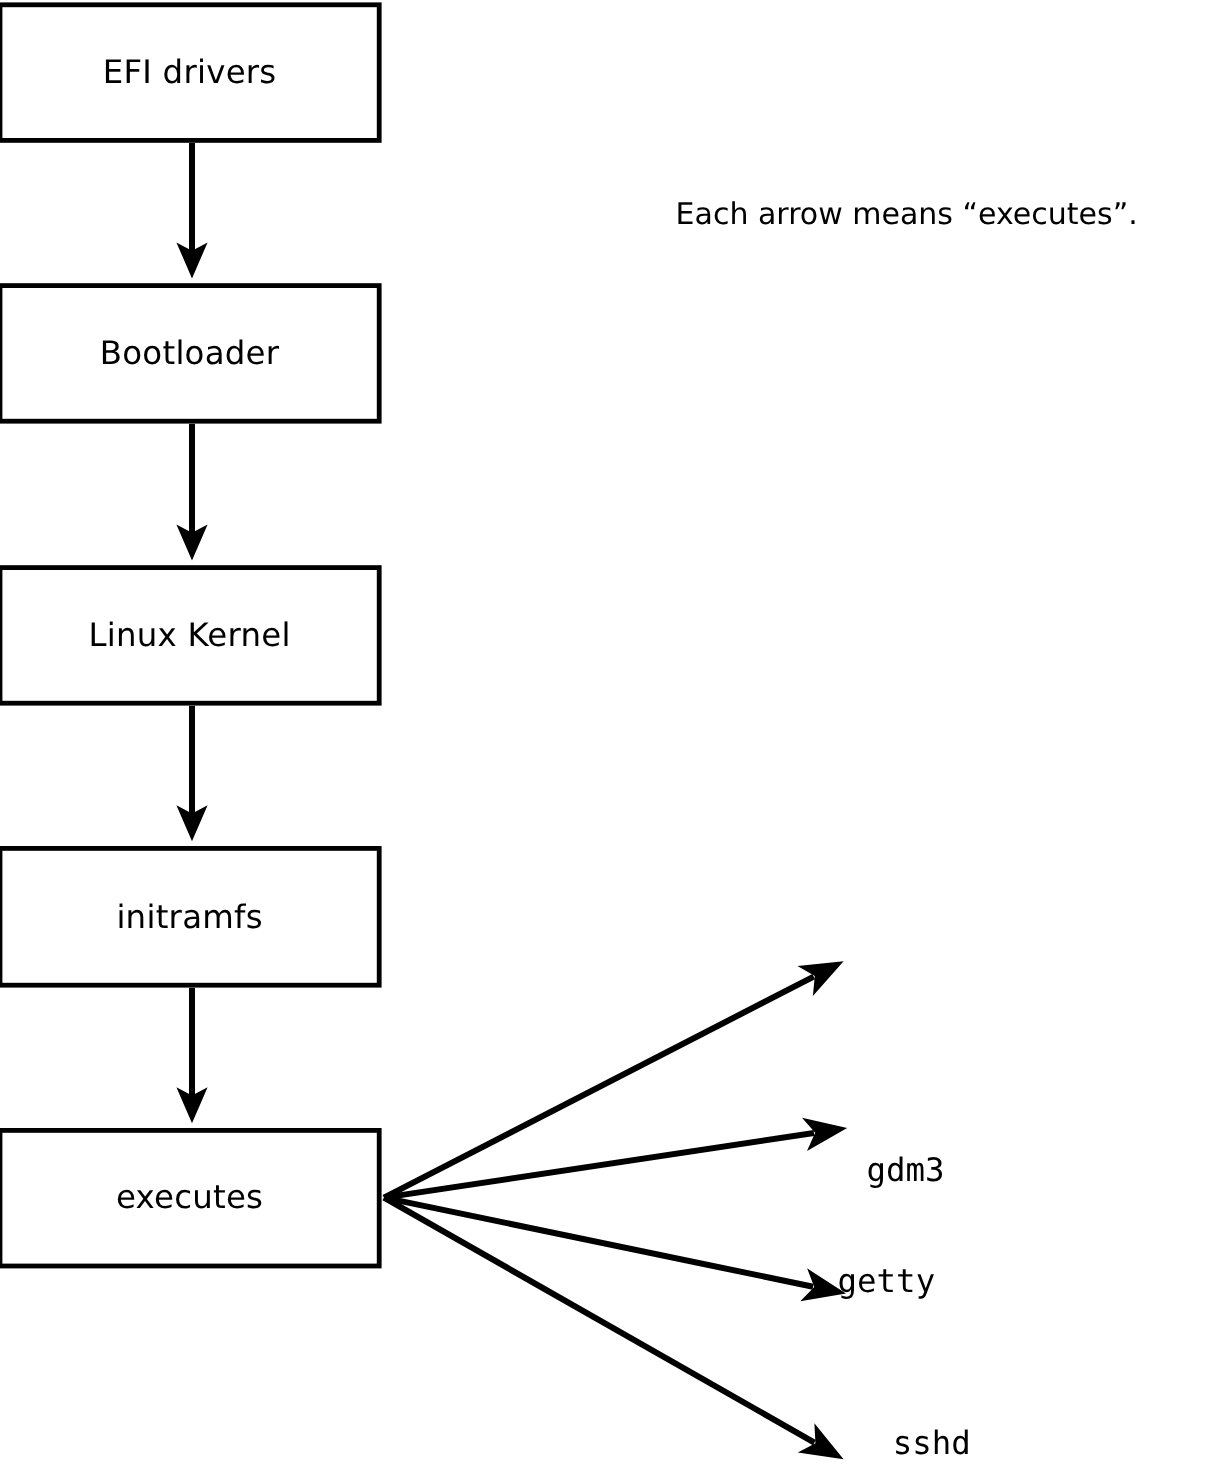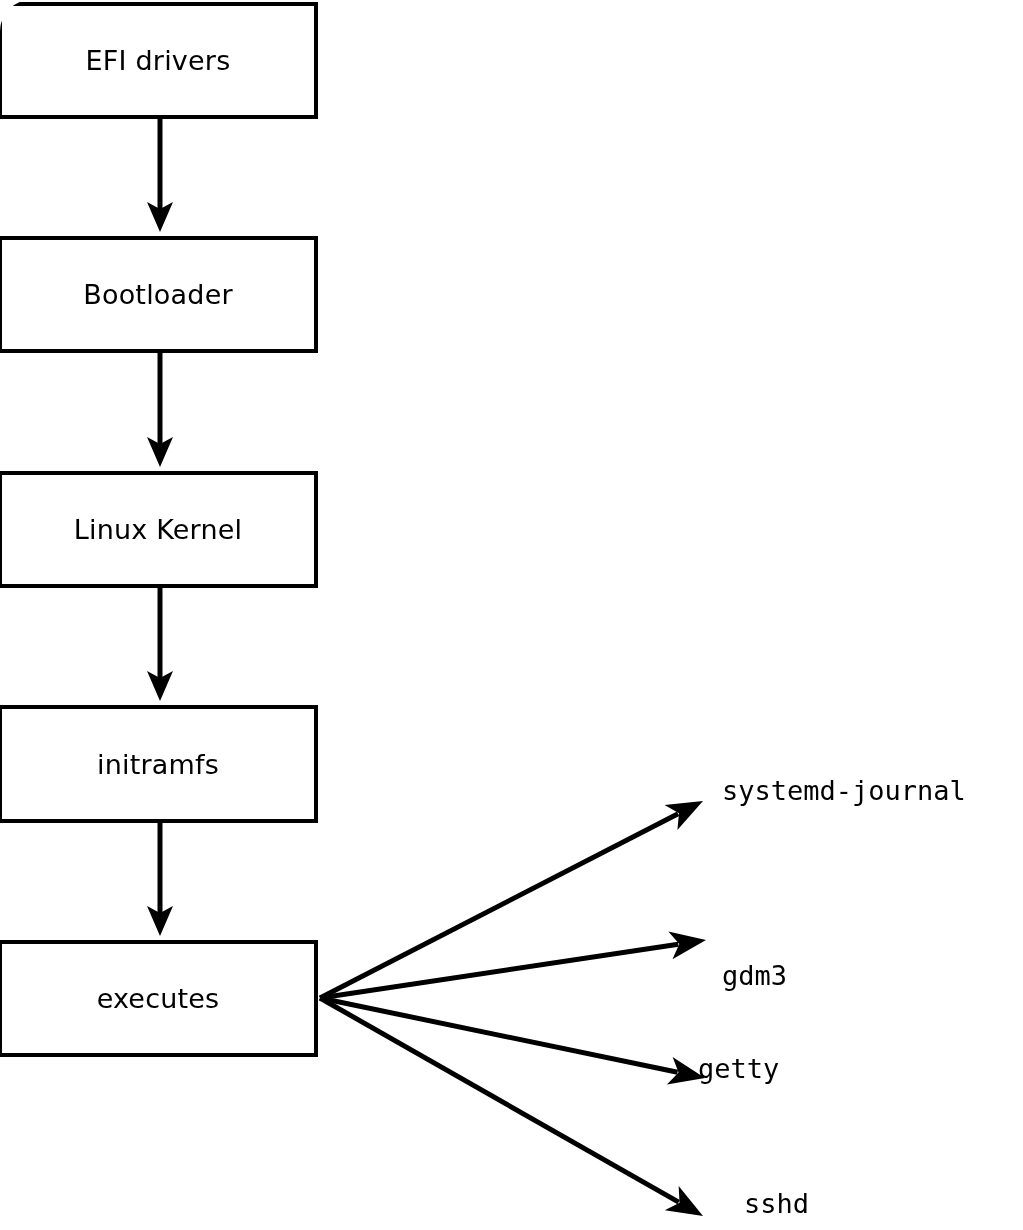--- a/index.html
+++ b/index.html
@@ -11,21 +11,20 @@
   body {
     font-family: "DejaVu Sans", "Liberation Sans", sans-serif;
     -webkit-font-smoothing: antialiased;
   }
   #canvas {
     position: relative;
     width: 1023px;
     height: 1230px;
     background: #ffffff;
     overflow: hidden;
-    border-radius: 31px;
   }
   
   .node-box {
     position: absolute;
     box-sizing: border-box;
     background: #ffffff;
     border: 4px solid #000000;
     display: flex;
     align-items: center;
     justify-content: center;
@@ -104,22 +103,22 @@
   </div>
 
   <div class="node-box" style="left: -2px; top: 705px; width: 320px; height: 118px;">
     <span class="node-label">initramfs</span>
   </div>
 
   <div class="node-box" style="left: -2px; top: 940px; width: 320px; height: 117px;">
     <span class="node-label">executes</span>
   </div>
 
-  <div class="leaf-label" style="left: 722px; top: 777px;">systemd-journal</div>
 
   <div class="leaf-label" style="left: 722px; top: 916px; margin-top: 46px;">gdm3</div>
 
   <div class="leaf-label" style="left: 698px; top: 1055px;">getty</div>
 
   <div class="leaf-label" style="left: 744px; top: 1190px;">sshd</div>
 
+  <div class="caption" style="left: 563px; top: 166px;">Each arrow means “executes”.</div>
 
 </div>
 
 </body></html>

